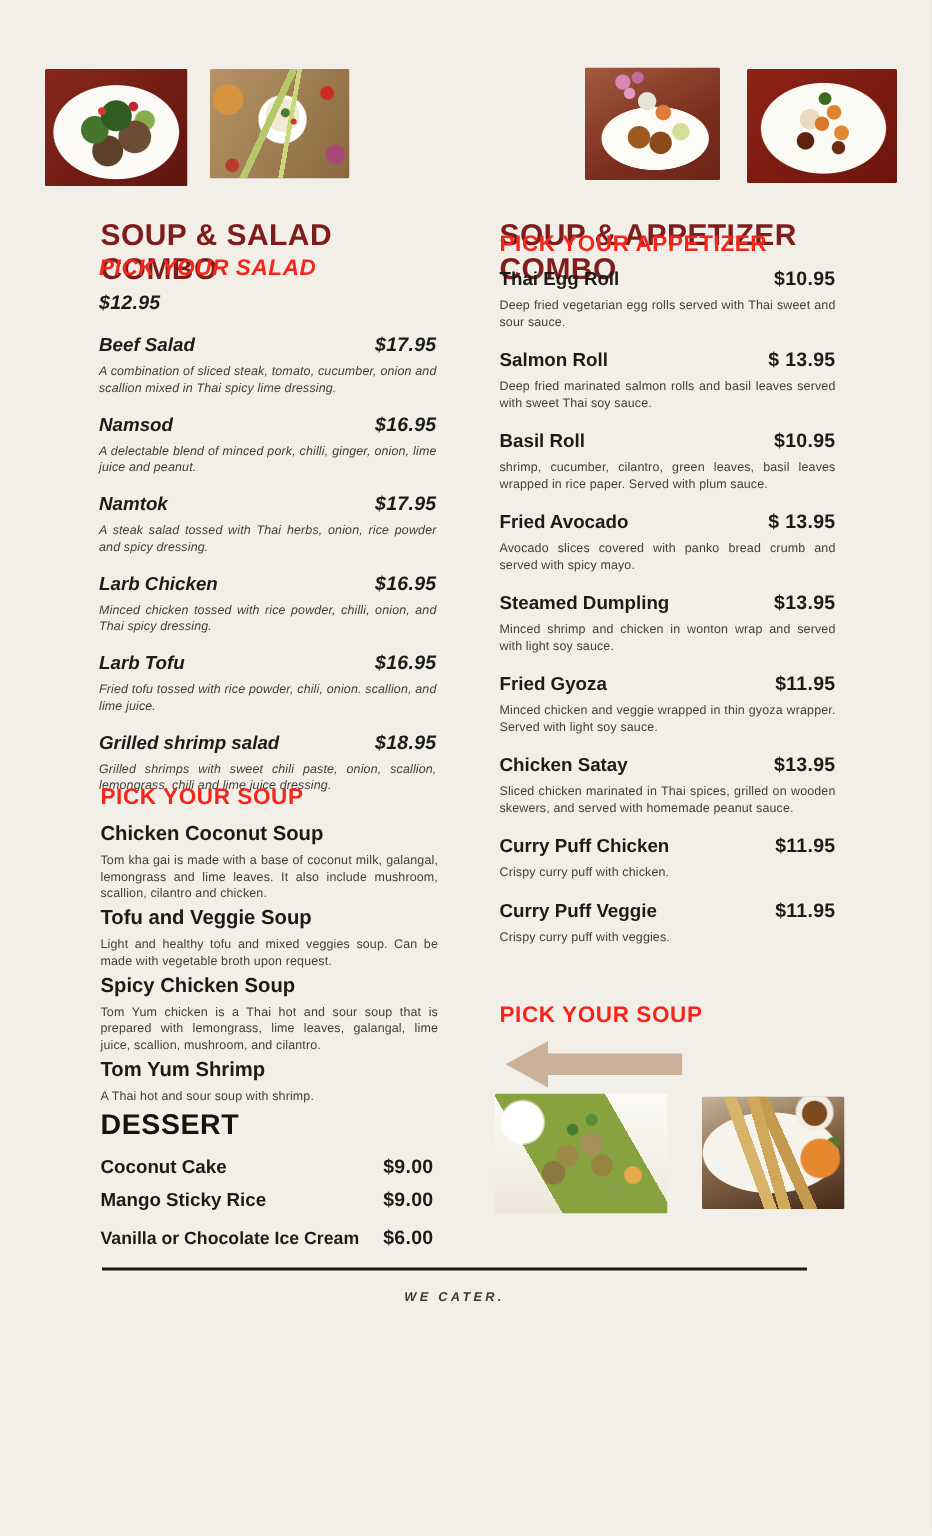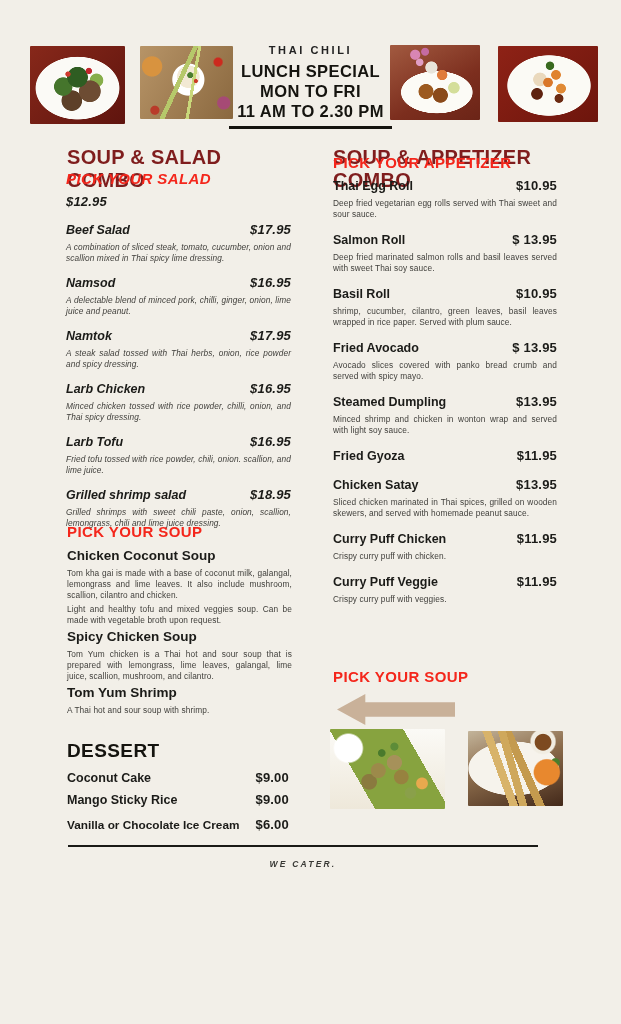--- a/index.html
+++ b/index.html
@@ -130,27 +130,20 @@
   #footer-note{left:68px;top:859px;width:470px;text-align:center;font-size:8.5px;letter-spacing:2.2px;color:#3a3a36;font-weight:600;font-style:italic;}
 </style>
 </head>
 <body>
 
 <div class="page">
 
   <div class="photo abs" id="photo1"></div>
   <div class="photo abs" id="photo2"></div>
 
-  <div class="abs header-text">
-    <div class="brand">THAI CHILI</div>
-    <div class="hline">LUNCH SPECIAL</div>
-    <div class="hline">MON TO FRI</div>
-    <div class="hline">11 AM TO 2.30 PM</div>
-    <div class="double-rule"></div>
-  </div>
 
   <div class="photo abs" id="photo3"></div>
   <div class="photo abs" id="photo4"></div>
 
   <h1 class="abs col-title" id="left-title">SOUP &amp; SALAD COMBO</h1>
   <h1 class="abs col-title" id="right-title">SOUP &amp; APPETIZER COMBO</h1>
 
   <section class="abs" id="salad-sec">
     <h2 class="red-heading">PICK YOUR SALAD</h2>
     <div>
@@ -218,20 +211,24 @@
 
         <div class="menu-item">
           <div class="row">
             <span class="item-name">Chicken Coconut Soup</span>
 
           </div>
           <p class="item-desc">Tom kha gai is made with a base of coconut milk, galangal, lemongrass and lime leaves.  It also include mushroom, scallion, cilantro and chicken.</p>
         </div>
 
         <div class="menu-item">
+          <div class="row">
+            <span class="item-name">Tofu and Veggie Soup</span>
+
+          </div>
           <p class="item-desc">Light and healthy tofu and mixed veggies soup.  Can be made with vegetable broth upon request.</p>
         </div>
 
         <div class="menu-item">
           <div class="row">
             <span class="item-name">Spicy Chicken Soup</span>
 
           </div>
           <p class="item-desc">Tom Yum chicken is a Thai hot and sour soup that is prepared with lemongrass, lime leaves, galangal, lime juice, scallion, mushroom, and cilantro.</p>
         </div>
@@ -318,20 +315,21 @@
             <span class="item-price">$13.95</span>
           </div>
           <p class="item-desc">Minced shrimp and chicken in wonton wrap and served with light soy sauce.</p>
         </div>
 
         <div class="menu-item">
           <div class="row">
             <span class="item-name">Fried Gyoza</span>
             <span class="item-price">$11.95</span>
           </div>
+          <p class="item-desc">Minced chicken and veggie wrapped in thin gyoza wrapper. Served with light soy sauce.</p>
         </div>
 
         <div class="menu-item">
           <div class="row">
             <span class="item-name">Chicken Satay</span>
             <span class="item-price">$13.95</span>
           </div>
           <p class="item-desc">Sliced chicken marinated in Thai spices, grilled on wooden skewers, and served with homemade peanut sauce.</p>
         </div>
 

